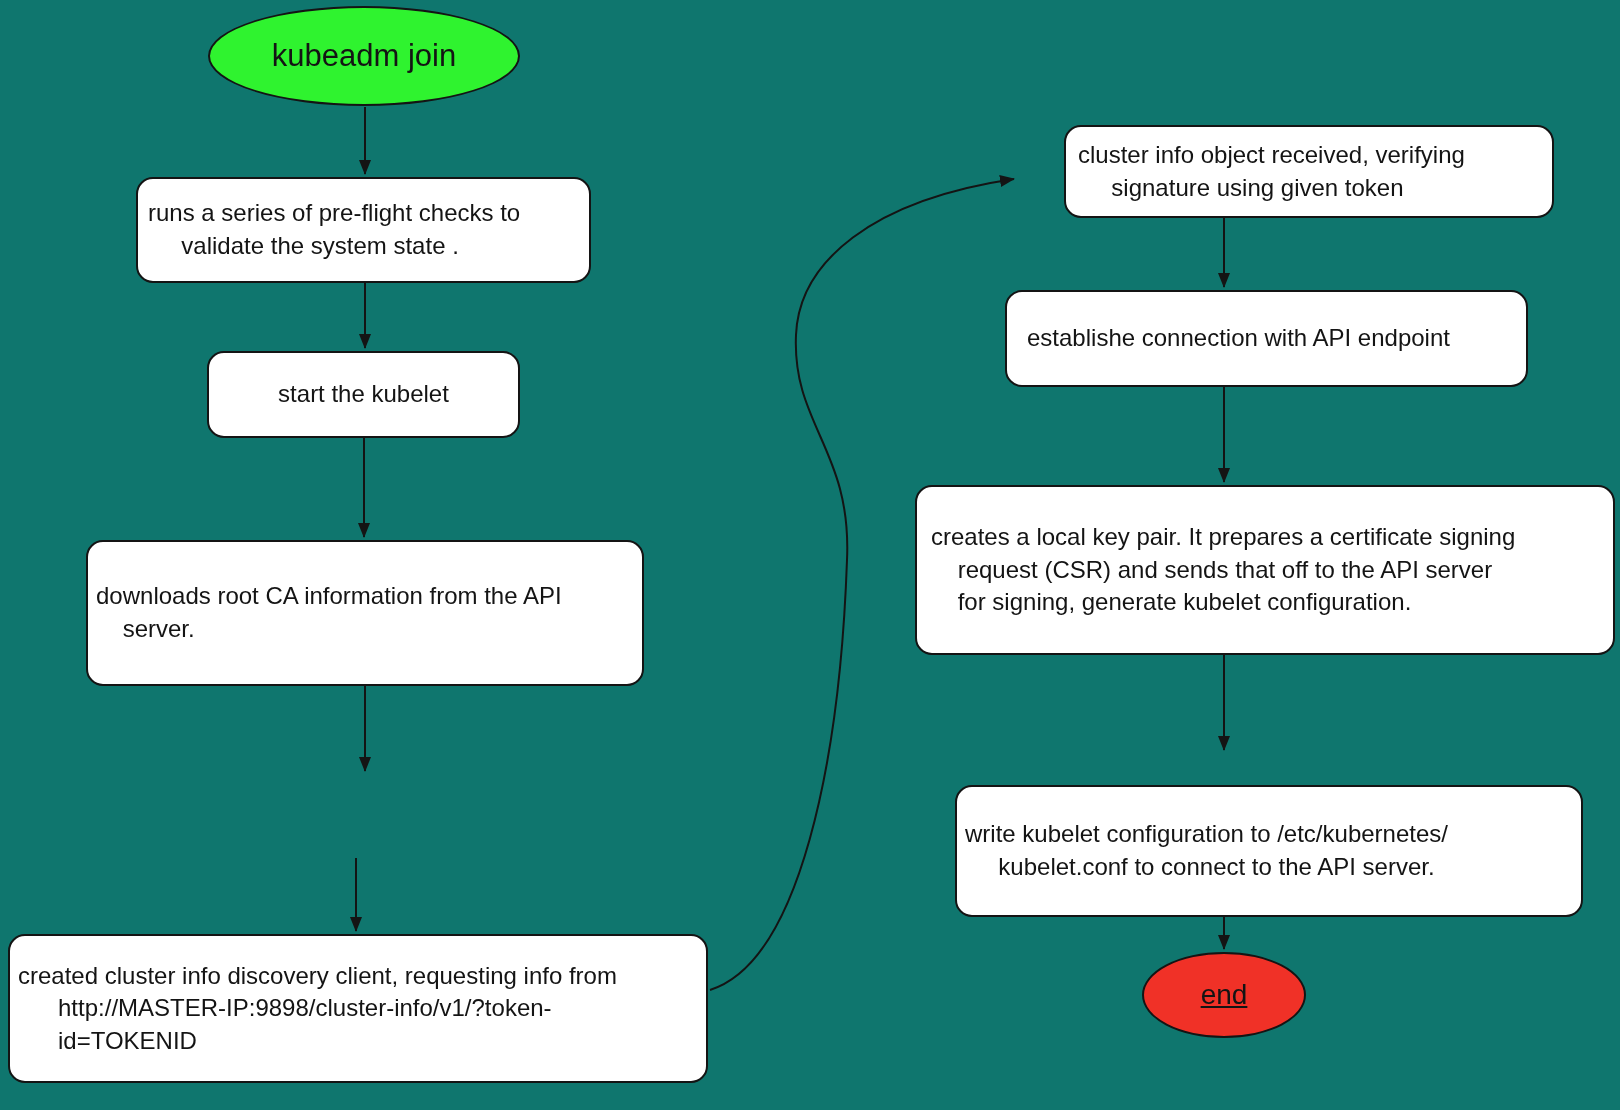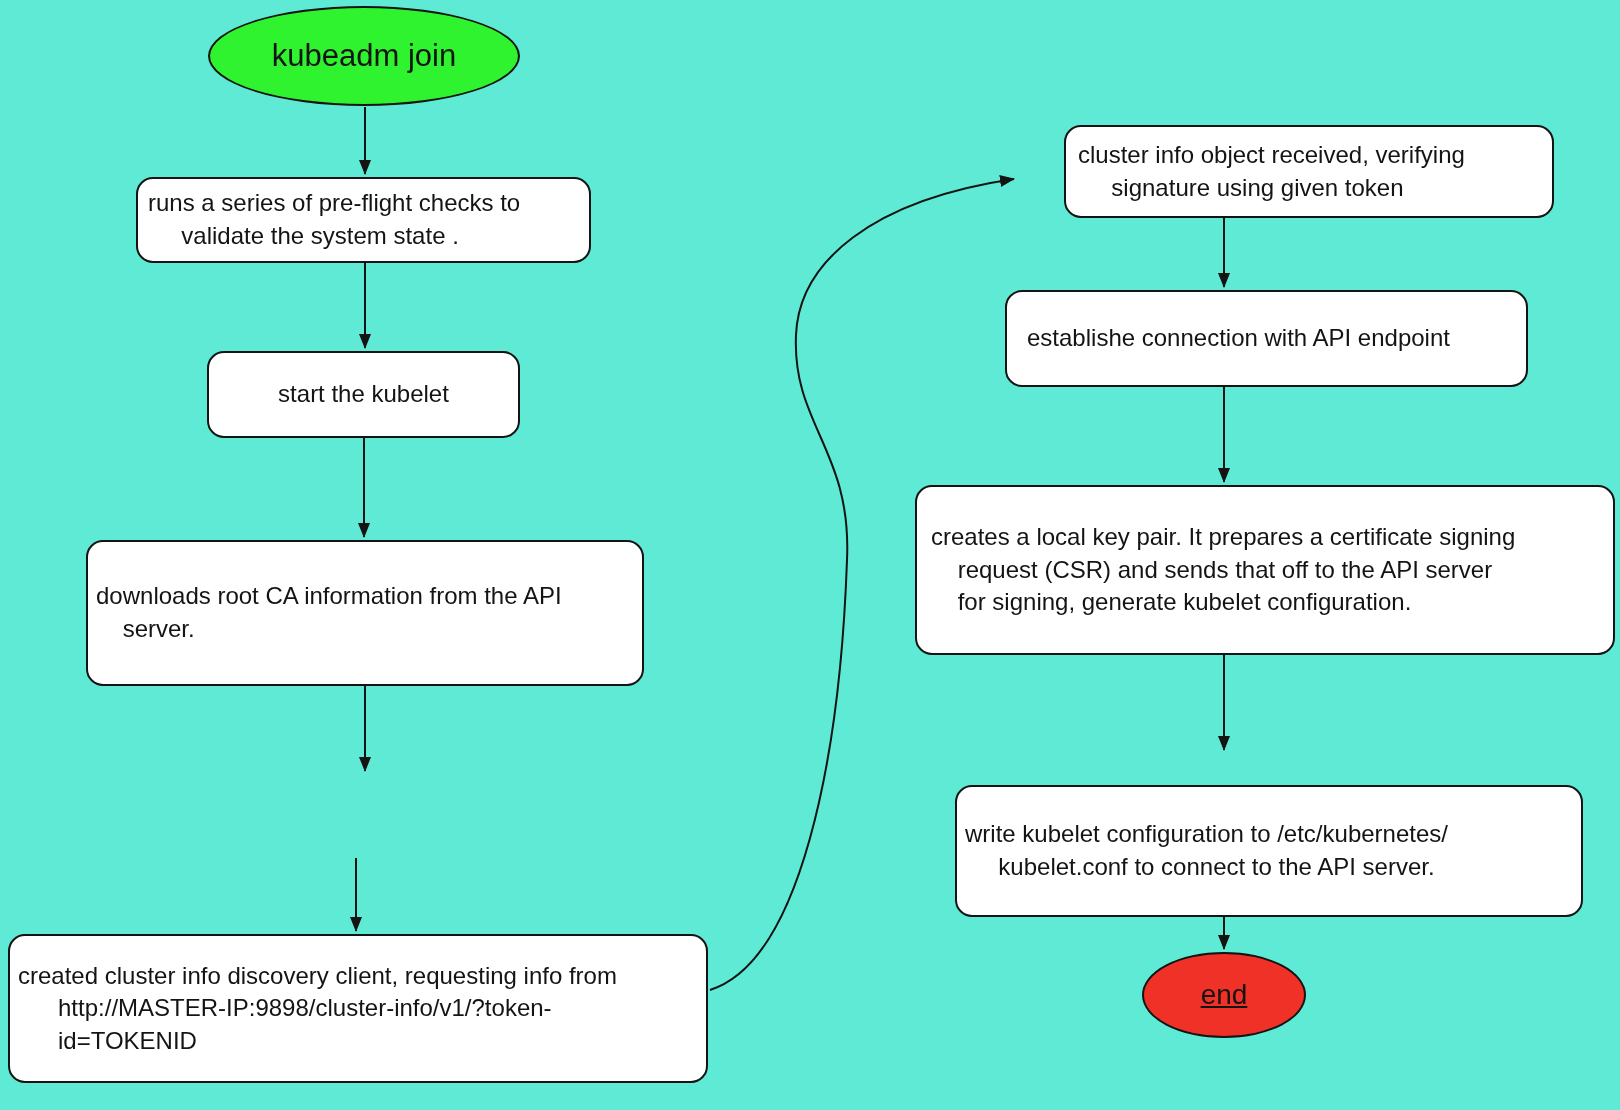--- a/index.html
+++ b/index.html
@@ -1,20 +1,20 @@
 <!DOCTYPE html>
 <html style="--stroke: #141414;"><head>
 <meta charset="utf-8">
 <style>
   :root { --stroke:#141414; }
   html,body { margin:0; padding:0; background:#ffffff; }
   .canvas {
     position:relative;
     width:1620px; height:1110px;
-    background:#5eead4;
+    background:#0f766e;
     font-family:"Liberation Sans", sans-serif;
     overflow:hidden;
   }
   .edges {
     position:absolute; left:0; top:0;
     width:1620px; height:1110px;
     pointer-events:none;
   }
   .edge {
     fill:none;
@@ -64,21 +64,21 @@
     <path class="edge" d="M356 858 V 931" marker-end="url(#ah)"></path>
     <path class="edge" d="M710 990 C 800 962, 840 760, 847 560 C 852 450, 792 425, 796 335 C 799 262, 872 200, 1014 179" marker-end="url(#ah)"></path>
     <path class="edge" d="M1224 218 V 287" marker-end="url(#ah)"></path>
     <path class="edge" d="M1224 387 V 482" marker-end="url(#ah)"></path>
     <path class="edge" d="M1224 655 V 750" marker-end="url(#ah)"></path>
     <path class="edge" d="M1224 885 V 949" marker-end="url(#ah)"></path>
   </svg>
 
   <div class="node term start" style="left: 208px; top: 6px; width: 312px; height: 100px; background: rgb(47, 243, 47);">kubeadm join</div>
 
-  <div class="node" style="left:136px; top:177px; width:455px; height:86px; padding-left:10px;">runs a series of pre-flight checks to
+  <div class="node" style="left:136px; top:177px; width:455px; height:106px; padding-left:10px;">runs a series of pre-flight checks to
      validate the system state .</div>
 
   <div class="node center" style="left:207px; top:351px; width:313px; height:87px;">start the kubelet</div>
 
   <div class="node" style="left:86px; top:540px; width:558px; height:146px; padding-left:8px;">downloads root CA information from the API
     server.</div>
 
 
   <div class="node" style="left:8px; top:934px; width:700px; height:149px; padding-left:8px;">created cluster info discovery client, requesting info from
       http://MASTER-IP:9898/cluster-info/v1/?token-

